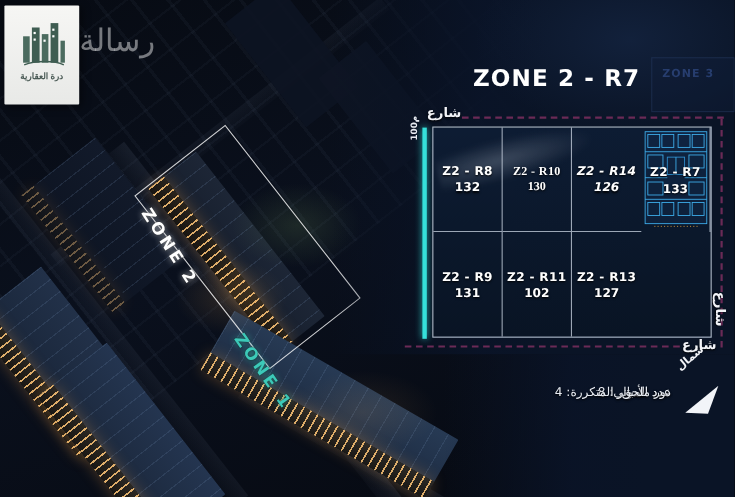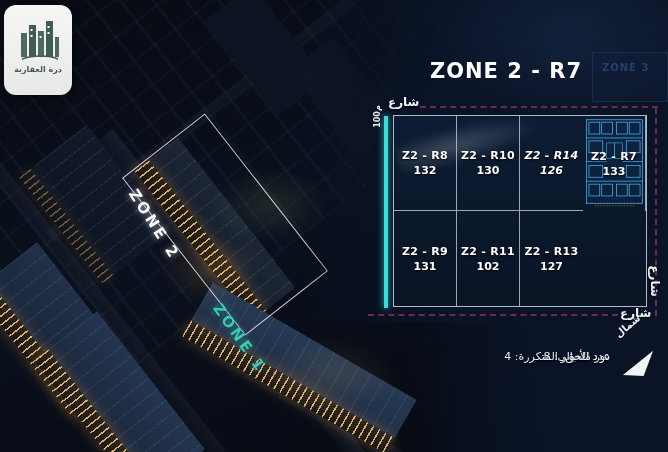--- a/index.html
+++ b/index.html
@@ -64,23 +64,23 @@
 
   
   .ov-upper{left:300px;top:0;width:368px;height:322px;
     background:linear-gradient(90deg,rgba(9,18,36,0) 0%,rgba(9,18,36,.55) 18%,rgba(10,20,40,.93) 38%,#0a1426 55%);}
   .ov-lower{left:300px;top:322px;width:368px;height:130px;
     background:linear-gradient(90deg,rgba(9,18,36,0) 0%,rgba(9,18,36,0) 28%,rgba(10,20,40,.9) 60%,#0a1426 78%);}
   .sheen{left:430px;top:0;width:238px;height:120px;
     background:radial-gradient(ellipse at 60% 30%,rgba(60,100,170,.16),transparent 70%);}
 
   
-  .logo-block{left:4px;top:5px;width:68px;height:90px;border-radius:12px;
+  .logo-block{left:4px;top:5px;width:68px;height:90px;border-radius:1px;
     background:linear-gradient(180deg,#f6f6f4,#e8e9e7);
-    box-shadow:2px 2px 8px rgba(0,0,0,.45);}
+    box-shadow:2px 2px 8px rgba(0,0,0,.45);font-family:Liberation Serif, serif;}
   .logo-mark{left:16px;top:14px;width:40px;height:42px;}
   .logo-sub{left:3px;top:60px;width:62px;text-align:center;font-size:8px;font-weight:bold;color:#4a5a55;}
   .logo-script{left:72px;top:20px;font-size:28px;color:rgba(255,255,255,.45);direction:rtl;}
 
   
   .title{left:420px;top:59px;width:172px;text-align:center;color:#fff;
     font-size:21px;font-weight:800;letter-spacing:1px;white-space:nowrap;}
   .ghost-box{left:592px;top:52px;width:76px;height:50px;
     border:1px solid rgba(60,85,135,.28);background:rgba(18,32,60,.35);}
   .ghost-label{left:602px;top:62px;font-size:10px;font-weight:bold;color:rgba(45,70,125,.8);letter-spacing:1px;}
@@ -179,20 +179,21 @@
       <rect x="35" y="18" width="4" height="20" fill="#4b6b5f"></rect>
       <rect x="10.5" y="10" width="2" height="2" fill="#fff"></rect>
       <rect x="10.5" y="16" width="2" height="2" fill="#fff"></rect>
       <rect x="27.5" y="7" width="2" height="2" fill="#fff"></rect>
       <rect x="27.5" y="13" width="2" height="2" fill="#fff"></rect>
       <rect x="19.5" y="17" width="2" height="2" fill="#fff"></rect>
       <path d="M2 40 C12 36 30 36 38 40" stroke="#3f5d52" stroke-width="1.4" fill="none"></path>
     </svg>
     <div class="logo-sub">درة العقارية</div>
   </div>
+  <div class="logo-script">رسالة</div>
 
   <div class="title">ZONE 2 - R7</div>
   <div class="ghost-box"></div>
   <div class="ghost-label">ZONE 3</div>
 
   <div class="street-lbl st-top">شارع</div>
   <div class="dash dash-top"></div>
   <div class="dash dash-right"></div>
   <div class="dash dash-bottom"></div>
   <div class="street-lbl st-right">شارع</div>
@@ -200,21 +201,21 @@
   <div class="cyan-line"></div>
   <div class="street-width">100م</div>
 
   <div class="grid">
     <div class="smoke" style="position:absolute;"></div>
 
     <div class="cell" style="position:relative;">
       <span class="code" style="position:static;">Z2 - R8</span>
       <span class="num" style="position:static;">132</span>
     </div>
-    <div class="cell" style="position:relative;">
+    <div class="cell" style="position:relative;font-family:Liberation Serif, serif;">
       <span class="code" style="position:static;">Z2 - R10</span>
       <span class="num" style="position:static;">130</span>
     </div>
     <div class="cell" style="position:relative;font-style:italic;">
       <span class="code" style="position:static;">Z2 - R14</span>
       <span class="num" style="position:static;">126</span>
     </div>
 
     <div class="cell" style="position:relative;">
       <svg class="plan-svg" viewBox="0 0 60 92" xmlns="http://www.w3.org/2000/svg" fill="none" stroke="#3fb0ee" stroke-width="0.8">

